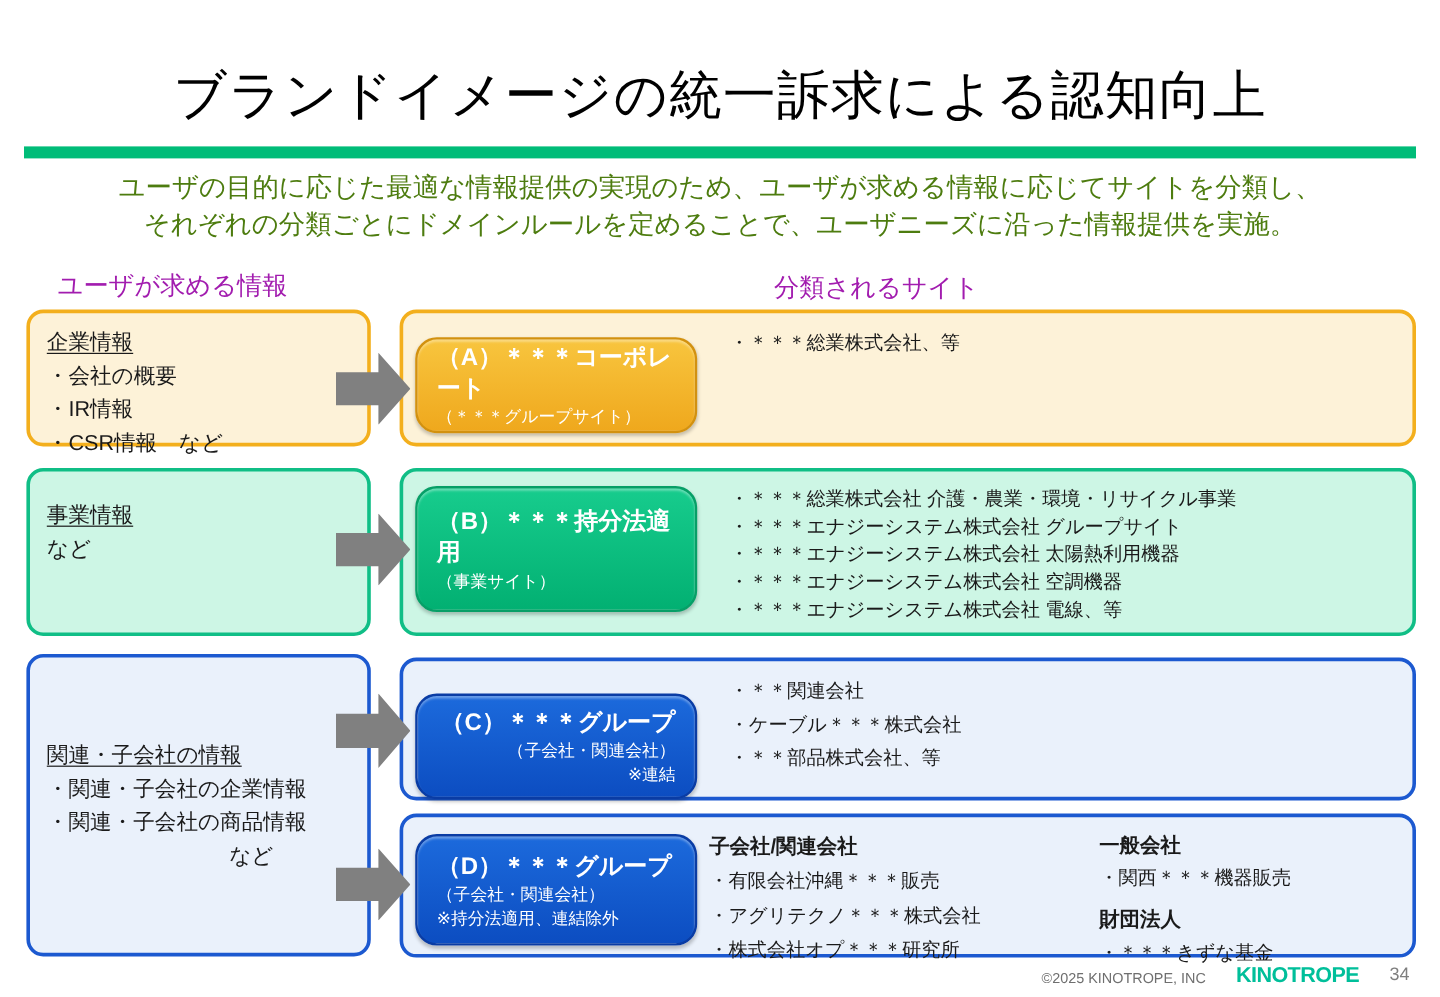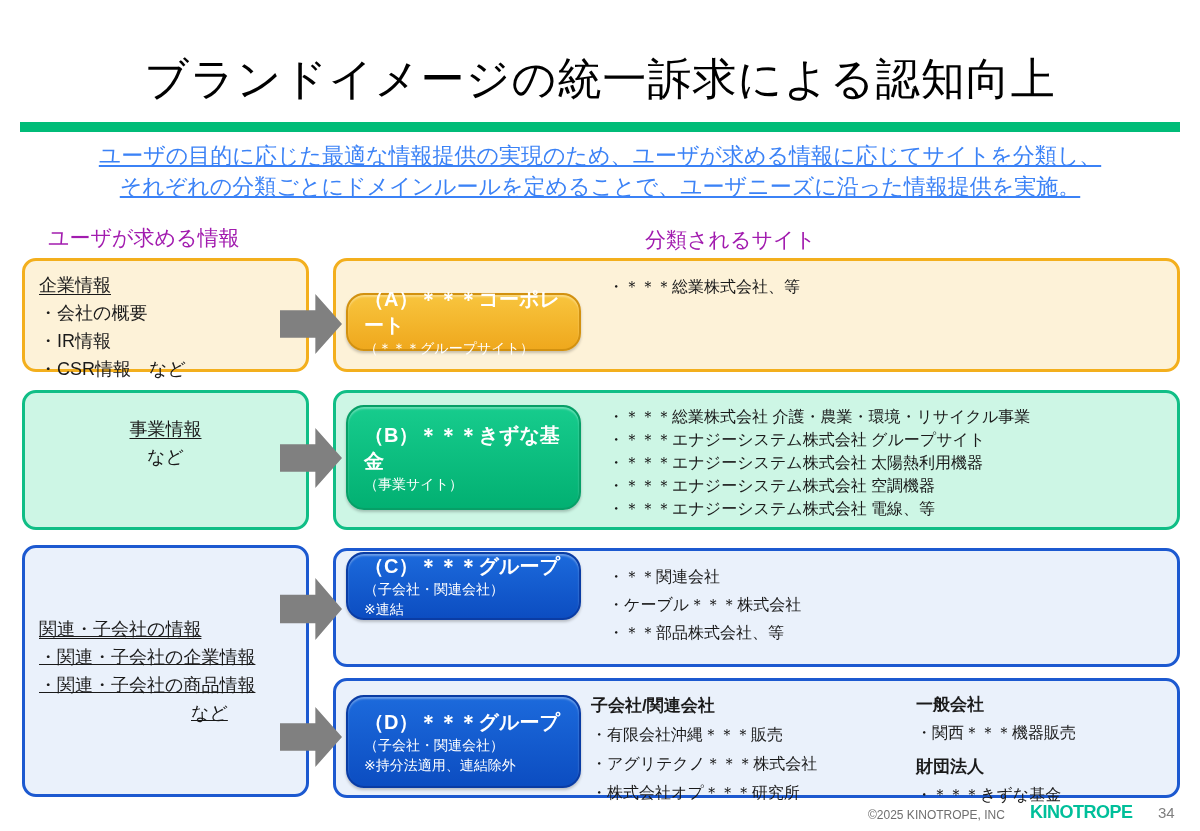--- a/index.html
+++ b/index.html
@@ -4,21 +4,21 @@
 <style>
   * { margin:0; padding:0; box-sizing:border-box; }
   html,body { background:#ffffff; }
   body { font-family:"Liberation Sans","DejaVu Sans",sans-serif; color:#1a1a1a; }
   .slide { position:relative; width:1200px; height:831px; background:#ffffff; overflow:hidden; }
 
   .title { position:absolute; top:50px; left:0; width:100%; text-align:center;
            font-size:44px; font-weight:400; letter-spacing:1px; color:#000; }
   .divider { position:absolute; top:122px; left:20px; width:1160px; height:10px; background:#00BC78; }
   .subtitle { position:absolute; top:140px; left:0; width:100%; text-align:center;
-              font-size:22px; line-height:31px; color:#3b82f6;text-decoration:underline; }
+              font-size:22px; line-height:31px; color:#4d7c0f; }
 
   .col-header { position:absolute; font-size:21px; color:#a21caf;text-align:center; }
   .col-header.left  { left:48px;  top:224px; }
   .col-header.right { left:645px; top:226px; }
 
   .box { position:absolute; border-radius:14px; border:3px solid; }
   .box.yellow { border-color:#F3AF1D; background:#FDF2D8; }
   .box.green  { border-color:#10BE86; background:#CDF6E5; }
   .box.blue   { border-color:#1C59D0; background:#EAF1FB; }
 
@@ -73,68 +73,68 @@
       <div class="lbox-title">企業情報</div>
       <div>
           <div>・会社の概要</div>
           <div>・IR情報</div>
           <div>・CSR情報　など</div>
         </div>
     </div>
   </div>
 
   <div class="box green" style="left:22px; top:390px; width:287px; height:140px;">
-    <div class="lcontent" style="padding-top:22px;text-align:center;">
+    <div class="lcontent" style="padding-top:22px;">
       <div class="lbox-title">事業情報</div>
       <div>など</div>
     </div>
   </div>
 
-  <div class="box blue" style="left:22px; top:545px; width:287px; height:252px;text-decoration:underline;">
+  <div class="box blue" style="left:22px; top:545px; width:287px; height:252px;">
     <div class="lcontent center">
       <div class="lbox-title">関連・子会社の情報</div>
       <div>
           <div>・関連・子会社の企業情報</div>
           <div>・関連・子会社の商品情報</div>
         </div>
       <div class="etc-indent">など</div>
     </div>
   </div>
 
   <div class="arrow" style="left:280px; top:294px; height:60px;"></div>
   <div class="arrow" style="left:280px; top:428px; height:60px;"></div>
   <div class="arrow" style="left:280px; top:578px; height:62px;"></div>
   <div class="arrow" style="left:280px; top:707px; height:60px;"></div>
 
   <div class="box yellow" style="left:333px; top:258px; width:847px; height:114px;">
-    <div class="btn amber" style="top:20px; height:58px;margin-top:12px;">
+    <div class="btn amber" style="top:20px; height:80px;">
       <div class="main">（A）＊＊＊コーポレート</div>
       <div class="sub">（＊＊＊グループサイト）</div>
     </div>
     <div class="bullets lh24" style="left:272px; top:14px;">
         <div>・＊＊＊総業株式会社、等</div>
       </div>
   </div>
 
   <div class="box green" style="left:333px; top:390px; width:847px; height:140px;">
     <div class="btn greenb" style="top:12px; height:105px;">
-      <div class="main">（B）＊＊＊きずな基金</div>
+      <div class="main">（B）＊＊＊持分法適用</div>
       <div class="sub">（事業サイト）</div>
     </div>
     <div class="bullets lh23" style="left:272px; top:12px;">
         <div>・＊＊＊総業株式会社 介護・農業・環境・リサイクル事業</div>
         <div>・＊＊＊エナジーシステム株式会社 グループサイト</div>
         <div>・＊＊＊エナジーシステム株式会社 太陽熱利用機器</div>
         <div>・＊＊＊エナジーシステム株式会社 空調機器</div>
         <div>・＊＊＊エナジーシステム株式会社 電線、等</div>
       </div>
   </div>
 
   <div class="box blue" style="left:333px; top:548px; width:847px; height:119px;">
-    <div class="btn blueb" style="top:1px; height:68px;">
+    <div class="btn blueb" style="top:27px; height:88px;align-items:flex-end;">
       <div class="main">（C）＊＊＊グループ</div>
       <div class="sub">（子会社・関連会社）</div>
       <div class="note">※連結</div>
     </div>
     <div class="bullets lh28" style="left:272px; top:12px;">
         <div>・＊＊関連会社</div>
         <div>・ケーブル＊＊＊株式会社</div>
         <div>・＊＊部品株式会社、等</div>
       </div>
   </div>

